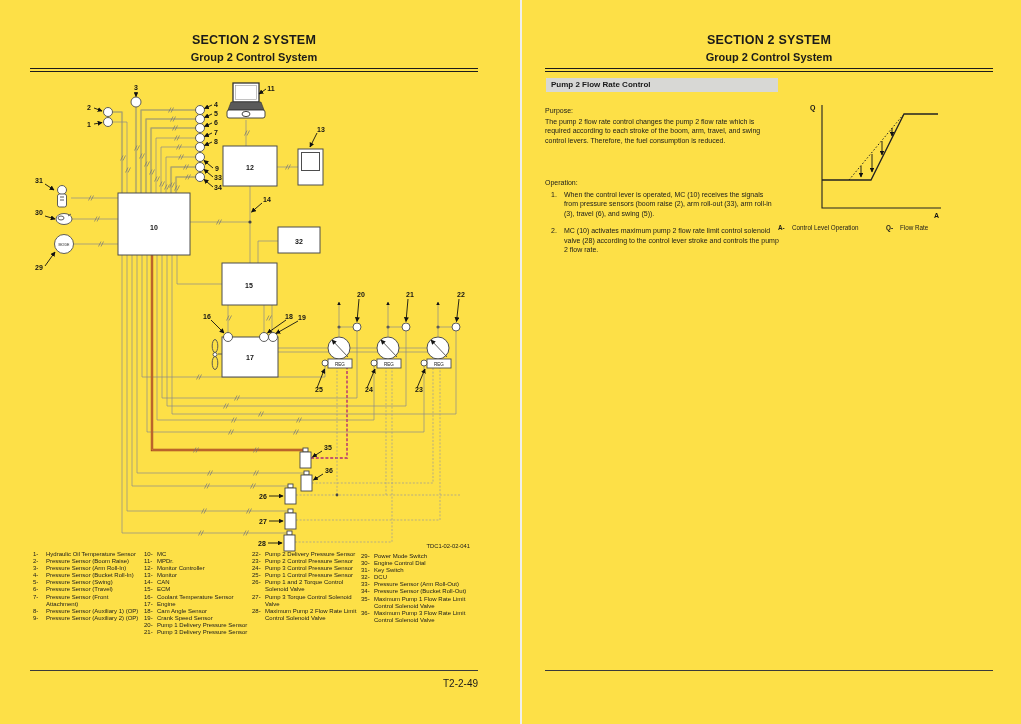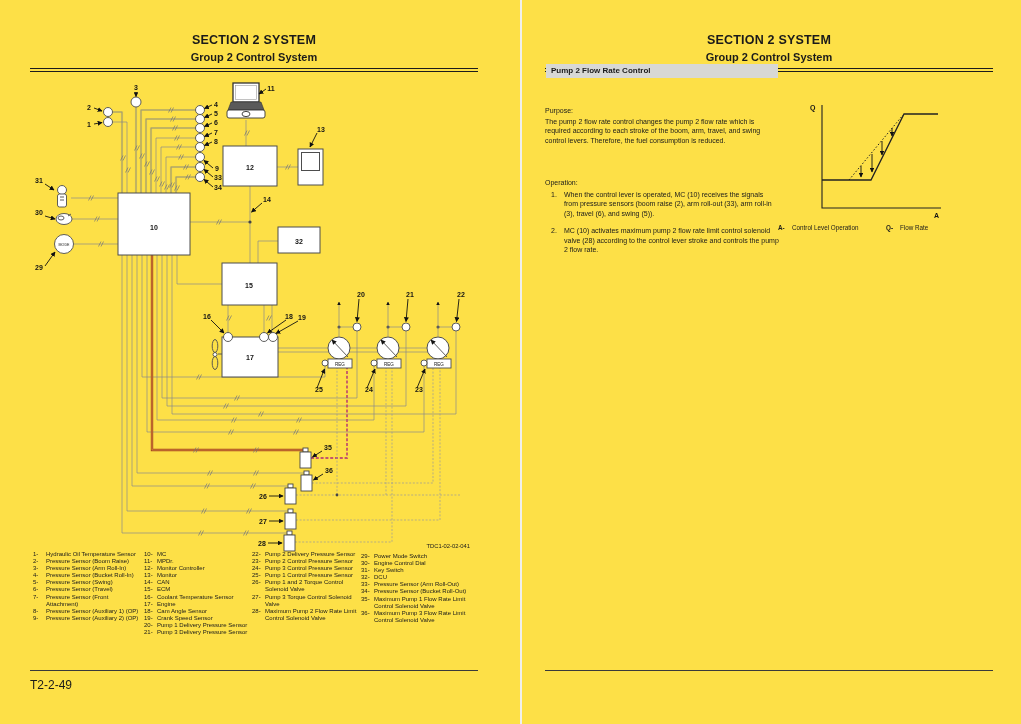--- a/index.html
+++ b/index.html
@@ -4,21 +4,21 @@
 <style>
   html,body{margin:0;padding:0;background:#e9e9e7;}
   .canvas{position:relative;width:1021px;height:724px;background:#fde047;overflow:hidden;
           font-family:"Liberation Sans",sans-serif;color:#1a1a1a;}
   .abs{position:absolute;}
   .hdr{width:448px;text-align:center;}
   .hdr-title{font-size:12.5px;font-weight:bold;letter-spacing:.2px;}
   .hdr-sub{font-size:11px;font-weight:bold;margin-top:4px;}
   .dblrule{height:2px;border-top:1.5px solid #1c1c1c;border-bottom:1px solid #1c1c1c;}
   .footrule{border-top:1px solid #3a3a3a;height:0;}
-  .pageno{width:448px;text-align:left;font-size:12px;}
+  .pageno{width:448px;text-align:right;font-size:10px;}
   .seam{width:2px;height:724px;background:#f0f0ee;}
   
   .hbar{background:#d8d8d5;width:232px;height:14px;line-height:14px;padding-left:5px;
         font-size:8px;font-weight:bold;box-sizing:border-box;}
   .plabel{font-size:7px;}
   .ptext{font-size:7px;line-height:9.4px;width:231px;}
   .oplist{width:228px;font-size:7px;}
   .opitem{display:flex;margin-bottom:8px;line-height:9.4px;}
   .onum{width:13px;flex:none;}
   .otxt{flex:1;}
@@ -540,21 +540,21 @@
   <div class="abs pageno" style="left:30px;top:678px">T2-2-49</div>
 
   <div class="abs seam" style="left:520px;top:0"></div>
 
   <div class="abs hdr" style="left:545px;top:33px">
     <div class="hdr-title">SECTION 2 SYSTEM</div>
     <div class="hdr-sub">Group 2 Control System</div>
   </div>
   <div class="abs dblrule" style="left:545px;top:68px;width:448px"></div>
 
-  <div class="abs hbar" style="left:546px;top:64px">Pump 2 Flow Rate Control</div>
+  <div class="abs hbar" style="left:546px;top:78px">Pump 2 Flow Rate Control</div>
 
   <div class="abs plabel" style="left:545px;top:107px">Purpose:</div>
   <div class="abs ptext" style="left:545px;top:117px">The pump 2 flow rate control changes the pump 2 flow rate which is required according to each stroke of the boom, arm, travel, and swing control levers. Therefore, the fuel consumption is reduced.</div>
 
   <div class="abs plabel" style="left:545px;top:179px">Operation:</div>
   <div class="abs oplist" style="left:551px;top:190px">
 
   <div class="opitem">
         <span class="onum">1.</span>
         <span class="otxt">When the control lever is operated, MC (10) receives the signals from pressure sensors (boom raise (2), arm roll-out (33), arm roll-in (3), travel (6), and swing (5)).</span>

